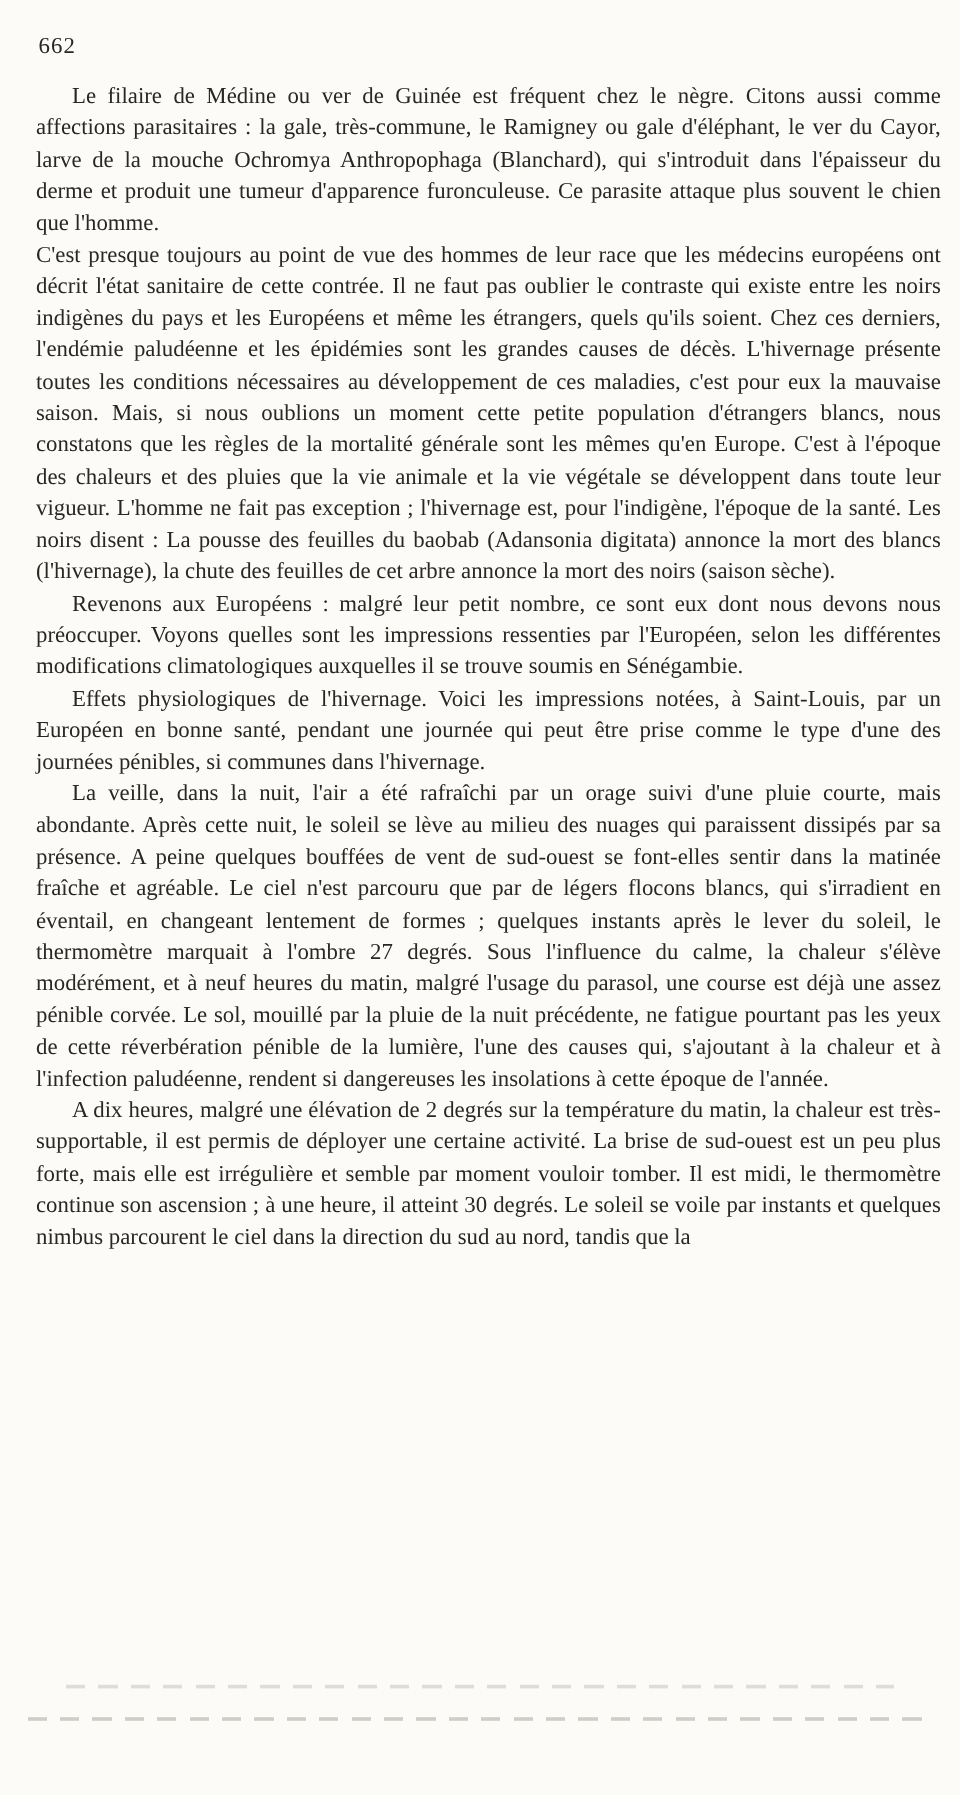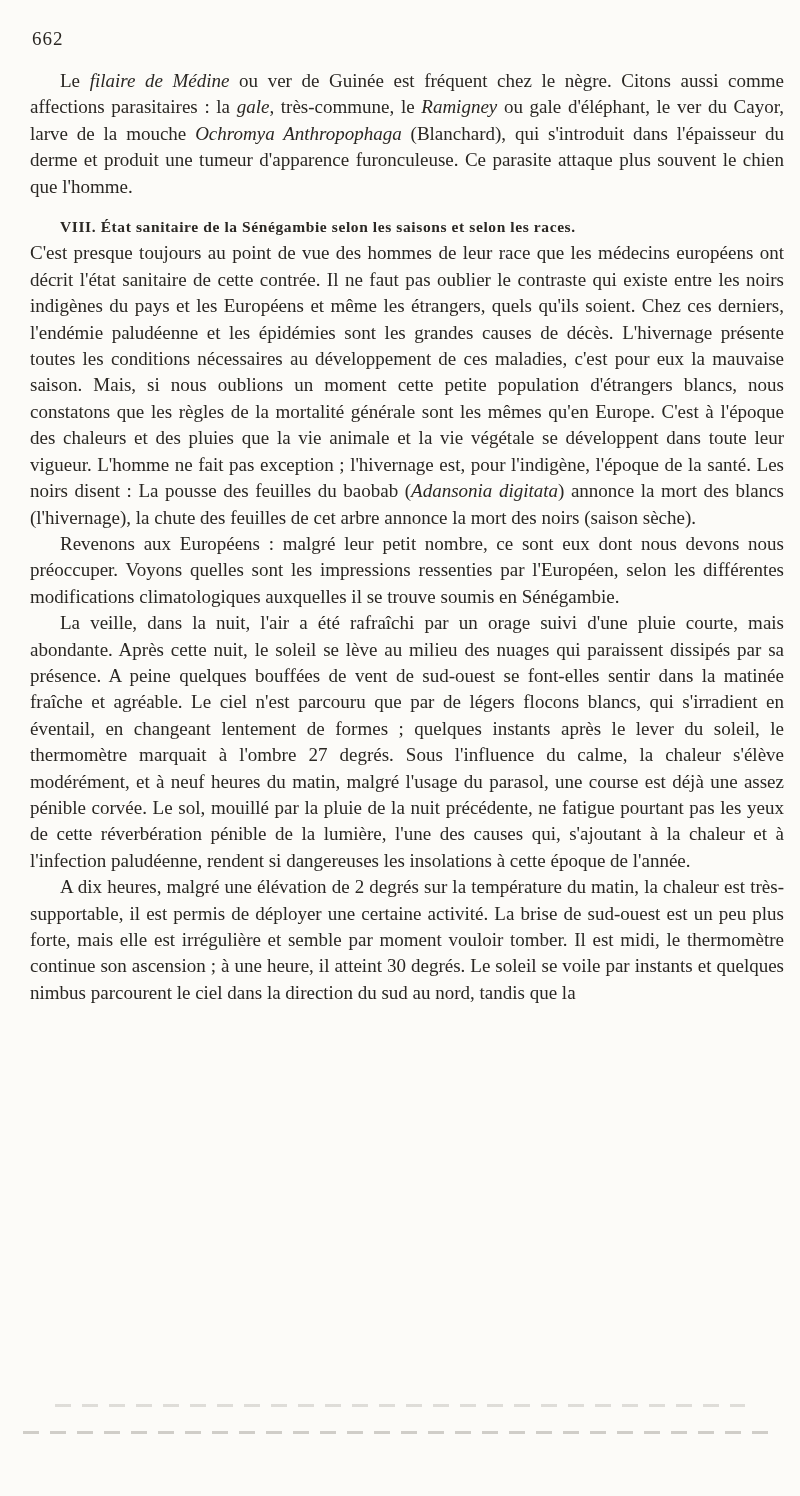--- a/index.html
+++ b/index.html
@@ -50,21 +50,21 @@
   .para.indent { text-indent: 30px; }
   .para.noindent { text-indent: 0; }
   .para.heading {
     margin-top: 14px;
     font-size: 15.5px;
     font-weight: bold;
     letter-spacing: 0.6px;
     text-indent: 30px;
     text-align: left;
   }
-  .it { font-style: italic; }
+  .it { }
   .bd { font-weight: bold; }
   .artifacts {
     position: absolute;
     left: 0;
     bottom: 38px;
     width: 100%;
   }
   .dash-row {
     height: 3px;
     margin: 0 auto 24px auto;
@@ -80,23 +80,23 @@
 <body>
 
 <div class="page" style="--paper: #fcfbf8; --ink: #2a2723;">
 
   <div class="header">
     <span class="page-number">662</span>
   </div>
 
   <div class="body-text">
       <p class="para indent"><span>Le </span><span class="it">filaire de Médine</span><span> ou ver de Guinée est fréquent chez le nègre. Citons aussi comme affections parasitaires : la </span><span class="it">gale</span><span>, très-commune, le </span><span class="it">Ramigney</span><span> ou gale d'éléphant, le ver du Cayor, larve de la mouche </span><span class="it">Ochromya Anthropophaga</span><span> (Blanchard), qui s'introduit dans l'épaisseur du derme et produit une tumeur d'apparence furonculeuse. Ce parasite attaque plus souvent le chien que l'homme.</span></p>
-      <p class="para heading"><span class="bd">VIII. </span><span class="bd">État sanitaire de la Sénégambie selon les saisons et selon les races.</span></p>
       <p class="para noindent"><span>C'est presque toujours au point de vue des hommes de leur race que les médecins européens ont décrit l'état sanitaire de cette contrée. Il ne faut pas oublier le contraste qui existe entre les noirs indigènes du pays et les Européens et même les étrangers, quels qu'ils soient. Chez ces derniers, l'endémie paludéenne et les épidémies sont les grandes causes de décès. L'hivernage présente toutes les conditions nécessaires au développement de ces maladies, c'est pour eux la mauvaise saison. Mais, si nous oublions un moment cette petite population d'étrangers blancs, nous constatons que les règles de la mortalité générale sont les mêmes qu'en Europe. C'est à l'époque des chaleurs et des pluies que la vie animale et la vie végétale se développent dans toute leur vigueur. L'homme ne fait pas exception ; l'hivernage est, pour l'indigène, l'époque de la santé. Les noirs disent : La pousse des feuilles du baobab (</span><span class="it">Adansonia digitata</span><span>) annonce la mort des blancs (l'hivernage), la chute des feuilles de cet arbre annonce la mort des noirs (saison sèche).</span></p>
       <p class="para indent"><span>Revenons aux Européens : malgré leur petit nombre, ce sont eux dont nous devons nous préoccuper. Voyons quelles sont les impressions ressenties par l'Européen, selon les différentes modifications climatologiques auxquelles il se trouve soumis en Sénégambie.</span></p>
+      <p class="para indent"><span class="it">Effets physiologiques de l'hivernage.</span><span>  Voici les impressions notées, à Saint-Louis, par un Européen en bonne santé, pendant une journée qui peut être prise comme le type d'une des journées pénibles, si communes dans l'hivernage.</span></p>
       <p class="para indent"><span>La veille, dans la nuit, l'air a été rafraîchi par un orage suivi d'une pluie courte, mais abondante. Après cette nuit, le soleil se lève au milieu des nuages qui paraissent dissipés par sa présence. A peine quelques bouffées de vent de sud-ouest se font-elles sentir dans la matinée fraîche et agréable. Le ciel n'est parcouru que par de légers flocons blancs, qui s'irradient en éventail, en changeant lentement de formes ; quelques instants après le lever du soleil, le thermomètre marquait à l'ombre 27 degrés. Sous l'influence du calme, la chaleur s'élève modérément, et à neuf heures du matin, malgré l'usage du parasol, une course est déjà une assez pénible corvée. Le sol, mouillé par la pluie de la nuit précédente, ne fatigue pourtant pas les yeux de cette réverbération pénible de la lumière, l'une des causes qui, s'ajoutant à la chaleur et à l'infection paludéenne, rendent si dangereuses les insolations à cette époque de l'année.</span></p>
       <p class="para indent"><span>A dix heures, malgré une élévation de 2 degrés sur la température du matin, la chaleur est très-supportable, il est permis de déployer une certaine activité. La brise de sud-ouest est un peu plus forte, mais elle est irrégulière et semble par moment vouloir tomber. Il est midi, le thermomètre continue son ascension ; à une heure, il atteint 30 degrés. Le soleil se voile par instants et quelques nimbus parcourent le ciel dans la direction du sud au nord, tandis que la</span></p>
     </div>
 
   <div class="artifacts">
     <div class="dash-row r1"></div>
     <div class="dash-row r2"></div>
   </div>
 
 </div>

